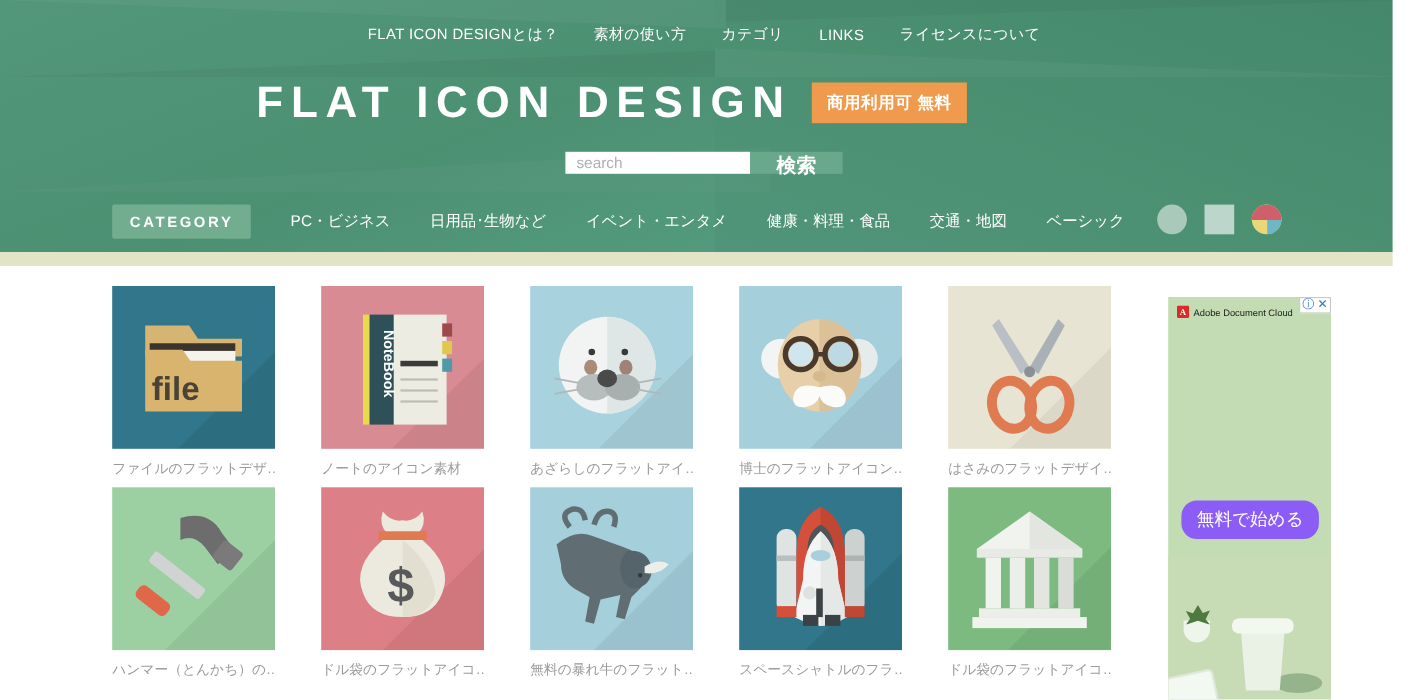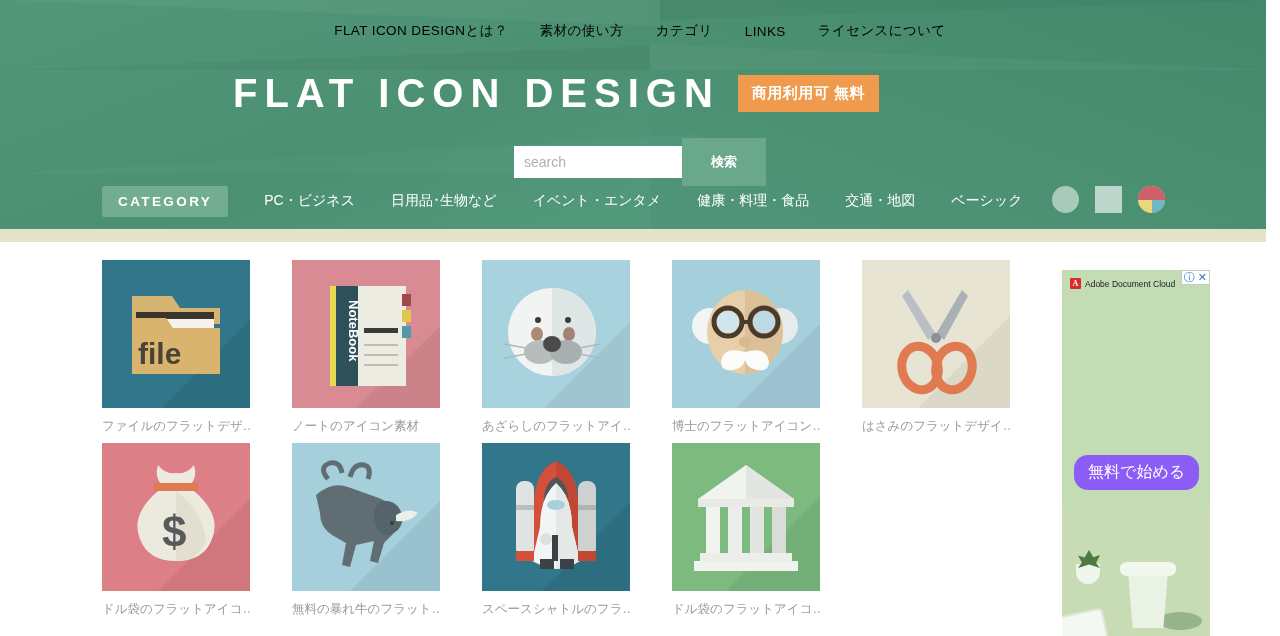--- a/index.html
+++ b/index.html
@@ -60,21 +60,21 @@
   }
 
   .topnav {
     position: absolute; top: 0; left: 0; width: 1280px;
     height: 62px;
     display: flex; align-items: center; justify-content: center;
     gap: 32px;
     z-index: 5;
   }
   .topnav a {
-    color: #000000;
+    color: #ffffff;
     font-size: 13.5px;
     text-decoration: none;
     white-space: nowrap;
     letter-spacing: 0.4px;
   }
 
   .title-row {
     position: absolute; top: 62px; left: 0; width: 1112px;
     height: 62px;
     display: flex; align-items: center; justify-content: center;
@@ -97,35 +97,35 @@
     white-space: nowrap;
     letter-spacing: 0.5px;
   }
 
   .search-row {
     position: absolute; top: 138px; left: 0; width: 1280px;
     display: flex; align-items: center; justify-content: center;
     z-index: 5;
   }
   .search-input {
-    width: 168px; height: 32px;
+    width: 168px; height: 20px;
     border: none; outline: none;
     background: #ffffff;
     font-size: 14px;
     color: #555;
     padding: 0 10px;
     font-family: "Liberation Sans", sans-serif;
   }
   .search-input::placeholder { color: #b0b0b0; }
   .search-btn {
-    height: 48px; width: 84px;
+    height: 20px; width: 84px;
     background: #6aa88c;
     border: none;
     color: #ffffff;
-    font-size: 13px;
+    font-size: 18px;
     font-weight: bold;
     cursor: pointer;
     font-family: "Liberation Sans", sans-serif;
   }
 
   .catbar {
     position: absolute; top: 184px; left: 0; width: 1280px;
     height: 34px;
     display: flex; align-items: center;
     padding-left: 102px;
@@ -430,20 +430,32 @@
           <path d="M46 30 L74 74 L66 80 L40 36 Z" fill="#b9bfc4"></path>
           <path d="M100 30 L74 74 L82 80 L106 36 Z" fill="#a9b0b6"></path>
           <circle cx="74" cy="78" r="5" fill="#8a9096"></circle>
           <ellipse cx="58" cy="108" rx="18" ry="22" fill="none" stroke="#e07a50" stroke-width="9" transform="rotate(-14 58 108)"></ellipse>
           <ellipse cx="92" cy="108" rx="18" ry="22" fill="none" stroke="#e07a50" stroke-width="9" transform="rotate(14 92 108)"></ellipse>
         </svg>
       </div>
       <div class="card-label">はさみのフラットデザイ…</div>
     </div>
 
+    <div class="card">
+      <div class="card-img" style="background:#9ccfa2">
+        <svg class="art" viewBox="0 0 148 148">
+          <path d="M148 48 L148 148 L48 148 Z" fill="rgba(0,0,0,0.06)"></path>
+          <path d="M62 28 q26 -8 38 14 l12 16 l-16 12 l-12 -16 q-10 -12 -22 -6 Z" fill="#6d6d6d"></path>
+          <rect x="94" y="52" width="22" height="20" rx="3" fill="#7a7a7a" transform="rotate(38 105 62)"></rect>
+          <rect x="30" y="74" width="58" height="12" rx="3" fill="#cfd3d2" transform="rotate(38 59 80)"></rect>
+          <rect x="20" y="96" width="34" height="14" rx="5" fill="#e0674a" transform="rotate(38 37 103)"></rect>
+        </svg>
+      </div>
+      <div class="card-label">ハンマー（とんかち）の…</div>
+    </div>
 
     <div class="card">
       <div class="card-img" style="background:#dd7f86">
         <svg class="art" viewBox="0 0 148 148">
           <path d="M148 56 L148 148 L56 148 Z" fill="rgba(0,0,0,0.06)"></path>
           <path d="M56 22 q8 10 18 8 q10 2 18 -8 q4 12 -4 20 h-28 q-8 -8 -4 -20 Z" fill="#eceade"></path>
           <rect x="52" y="40" width="44" height="8" fill="#e07a50"></rect>
           <path d="M56 48 q-28 24 -18 48 q8 22 36 22 q28 0 36 -22 q10 -24 -18 -48 Z" fill="#eceade"></path>
           <path d="M74 48 q26 20 30 48 q-6 22 -30 22 Z" fill="#e2dfd0"></path>
           <text x="60" y="104" font-family="Liberation Sans, sans-serif" font-size="44" font-weight="bold" fill="#58595a">$</text>

